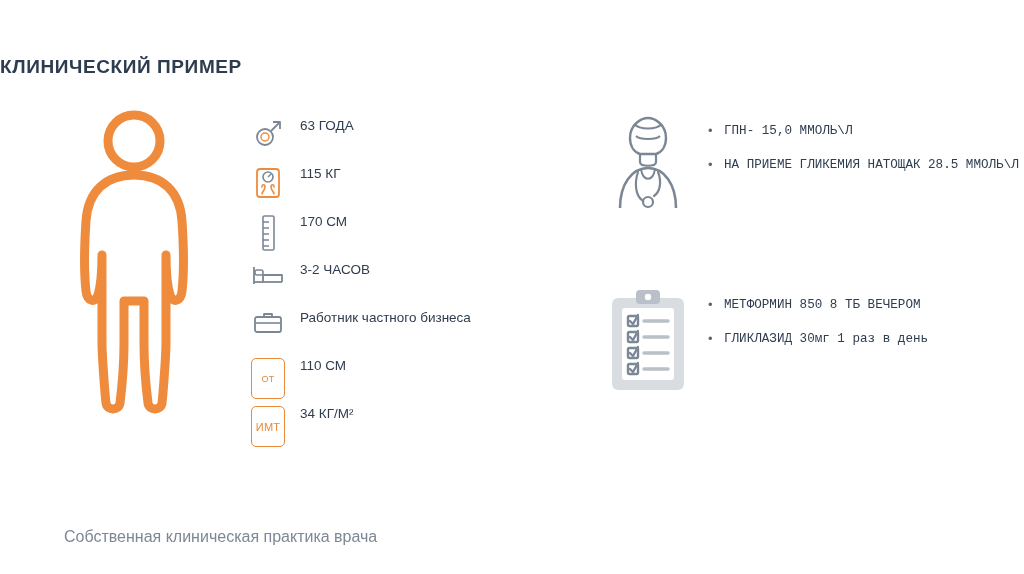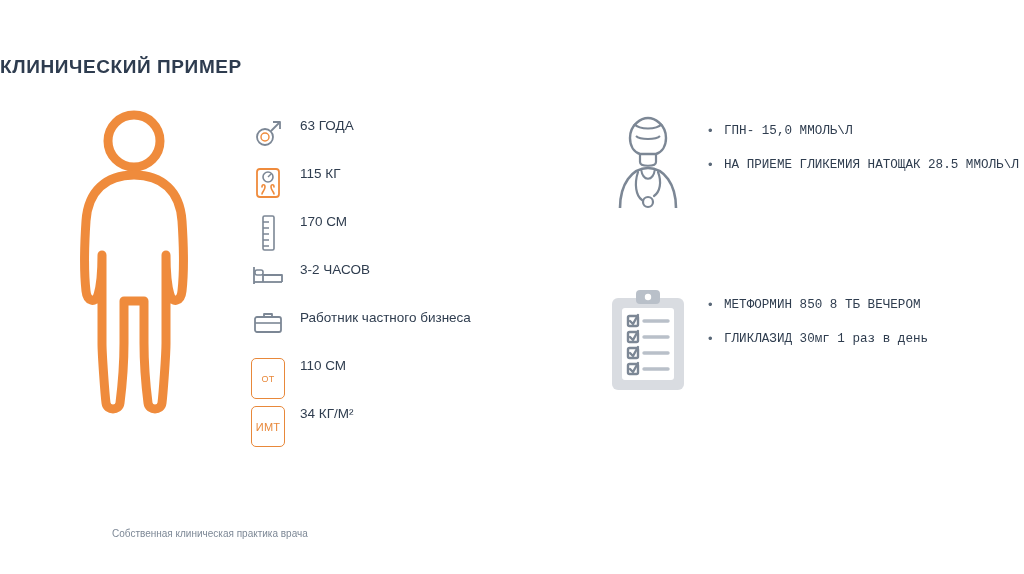--- a/index.html
+++ b/index.html
@@ -107,23 +107,22 @@
     min-width: 16px;
     color: #5a6878;
     font-size: 13px;
     line-height: 1.35;
   }
   .bullet .btxt { max-width: 300px; font-family: Liberation Mono, monospace; }
   .footnote {
     position: absolute;
     left: 64px;
     top: 528px;
-    font-size: 10px;
+    font-size: 16px;
     color: #7d8896;
-    margin-left: 48px;
   }
 </style>
 </head>
 <body>
 
 <div class="slide">
 
   <div class="title">КЛИНИЧЕСКИЙ ПРИМЕР</div>
 
   <div class="figure">

